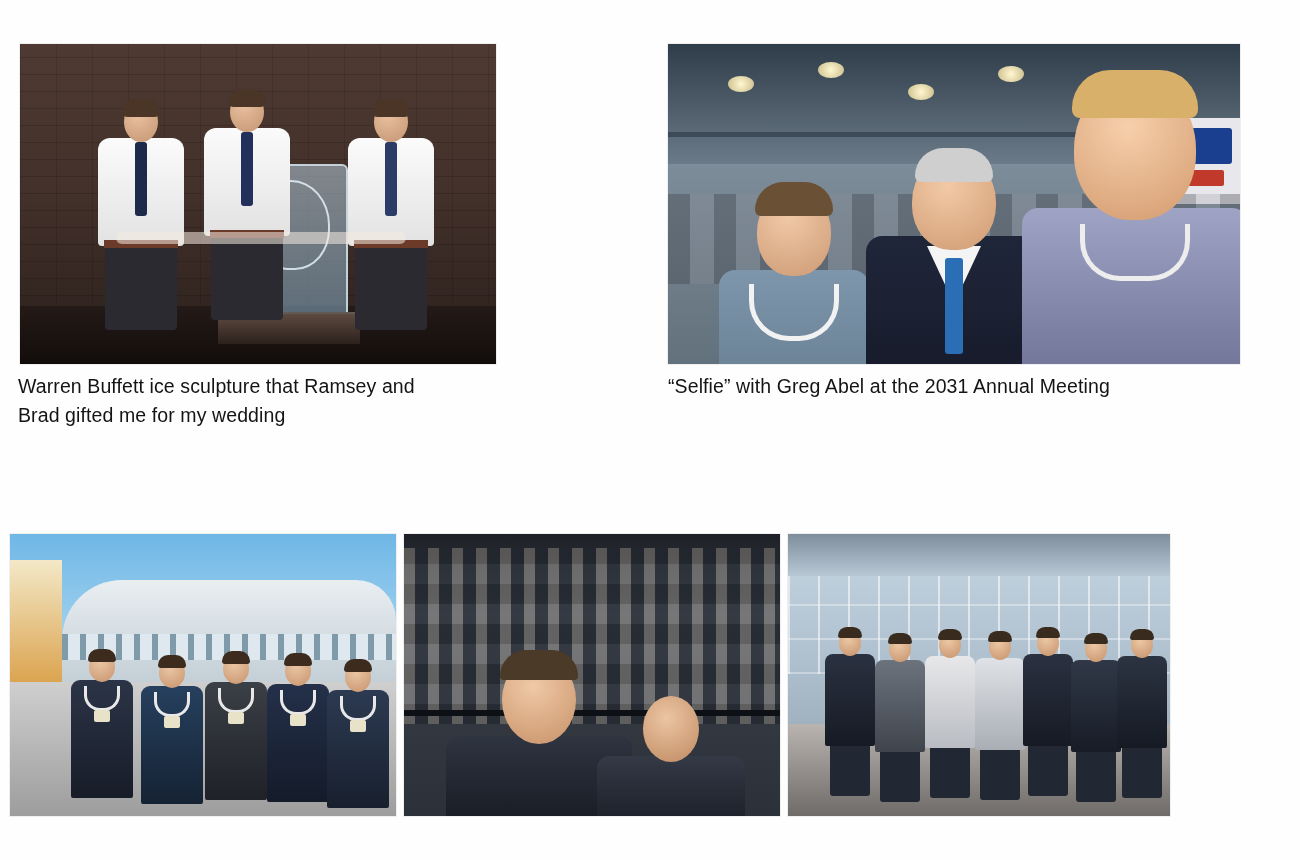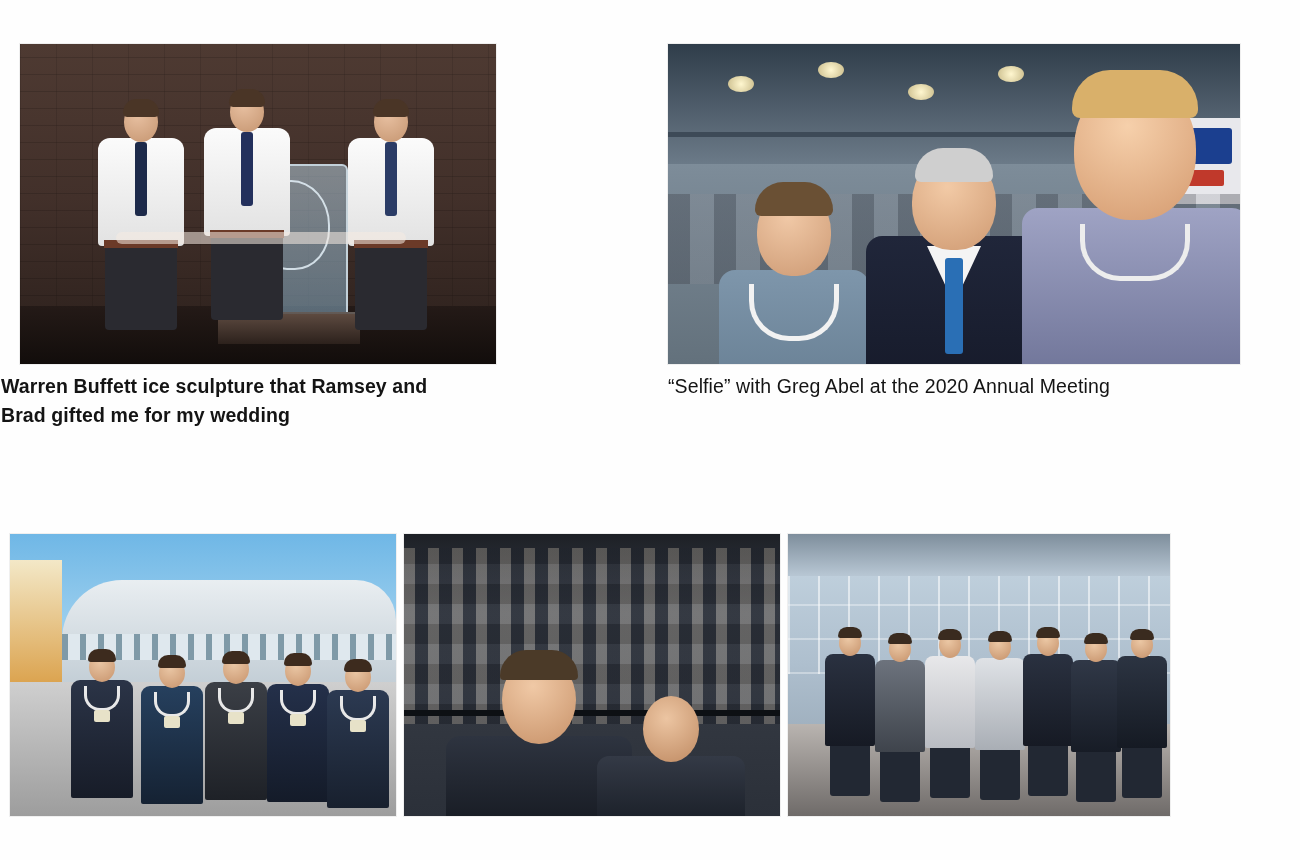--- a/index.html
+++ b/index.html
@@ -340,21 +340,21 @@
   #photo-group2 .a3 .b{background:linear-gradient(180deg,#e8e8ea,#b9bcc2)}
   #photo-group2 .a4{left:184px;width:56px;height:172px}
   #photo-group2 .a4 .b{background:linear-gradient(180deg,#dfe2e6,#a9aeb5)}
   #photo-group2 .a5{left:232px;width:56px;height:176px}
   #photo-group2 .a6{left:280px;width:56px;height:170px}
   #photo-group2 .a6 .b{background:linear-gradient(180deg,#303847,#171c26)}
   #photo-group2 .a7{left:326px;width:56px;height:174px}
   #photo-group2 .a7 .b{background:linear-gradient(180deg,#2c3442,#151a23)}
 
   
-  #cap-ice    { left: 1px;  top: 372px;  width: 540px; font-weight: bold; }
+  #cap-ice    { left: 18px;  top: 372px;  width: 540px; }
   #cap-selfie { left: 668px; top: 372px;  width: 600px; }
   #cap-group  { left: 12px;  top: 820px;  width: 1000px; }
 </style>
 </head>
 <body>
 
 <div class="page">
 
   <div class="photo" id="photo-ice">
     <div class="scene">
@@ -423,21 +423,21 @@
           <div class="lanyard"></div>
           <div class="head"></div>
           <div class="hair"></div>
       </div>
     </div>
   </div>
 
   <div class="caption" id="cap-ice">Warren Buffett ice sculpture that Ramsey and
 Brad gifted me for my wedding</div>
 
-  <div class="caption" id="cap-selfie">“Selfie” with Greg Abel at the 2020 Annual Meeting</div>
+  <div class="caption" id="cap-selfie">“Selfie” with Greg Abel at the 2031 Annual Meeting</div>
 
   <div class="photo" id="photo-group1">
     <div class="scene">
       <div class="sky"></div>
       <div class="bldg"></div>
       <div class="left-sign"></div>
       <div class="ground"></div>
       <div class="gm g1">
           <div class="b"></div>
           <div class="ln"></div>

